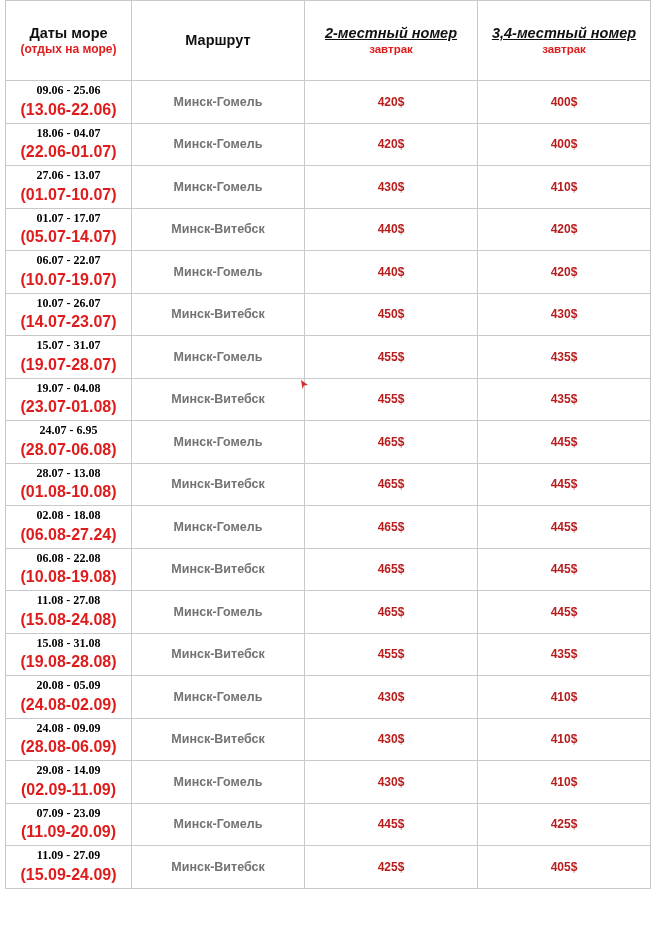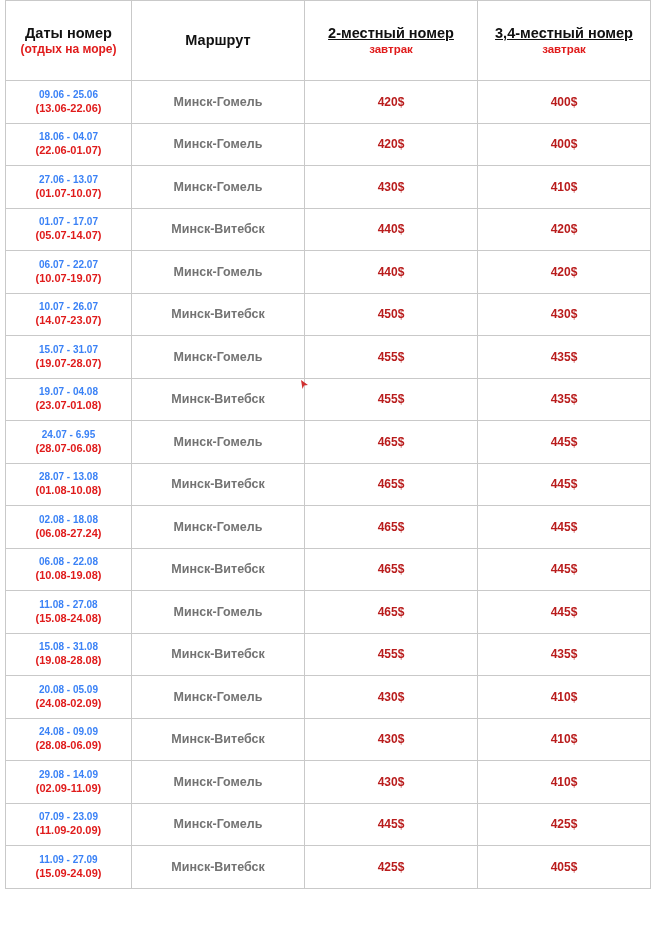--- a/index.html
+++ b/index.html
@@ -42,45 +42,47 @@
     background: #ffffff;
   }
   .hdr-main {
     font-size: 14.5px;
     font-weight: bold;
     color: #111111;
     line-height: 1.25;
   }
   .hdr-main.underline {
     text-decoration: underline;
+    font-style: italic;
   }
   .hdr-sub {
     font-size: 12px;
     font-weight: bold;
     color: #e01b1b;
     line-height: 1.3;
     margin-top: 0;
   }
   .hdr-sub.small {
     font-size: 11.5px;
     font-weight: bold;
   }
   tbody td {
     height: 41.5px;
     padding: 3px 4px;
     background: #ffffff;
   }
   .date-main {
-    font-size: 10px;
-    font-weight: bold;
-    color: #3b82f6;
+    font-size: 12px;
+    font-weight: bold;
+    color: #000000;
     line-height: 1.3;
+    font-family: Liberation Serif, serif;
   }
   .date-sub {
-    font-size: 11px;
+    font-size: 16px;
     font-weight: bold;
     color: #e01b1b;
     line-height: 1.35;
   }
   .route {
     font-size: 12.5px;
     font-weight: bold;
     color: #737373;
   }
   .price {
@@ -105,21 +107,21 @@
   <table class="tour-table">
     <colgroup>
       <col class="c0">
         <col class="c1">
         <col class="c2">
         <col class="c3">
     </colgroup>
     <thead>
       <tr>
         <th>
-          <div class="hdr-main">Даты номер</div>
+          <div class="hdr-main">Даты море</div>
           <div class="hdr-sub">(отдых на море)</div>
         </th>
         <th>
           <div class="hdr-main">Маршрут</div>
         </th>
         <th>
           <div class="hdr-main underline">2-местный номер</div>
           <div class="hdr-sub small">завтрак</div>
         </th>
         <th>

